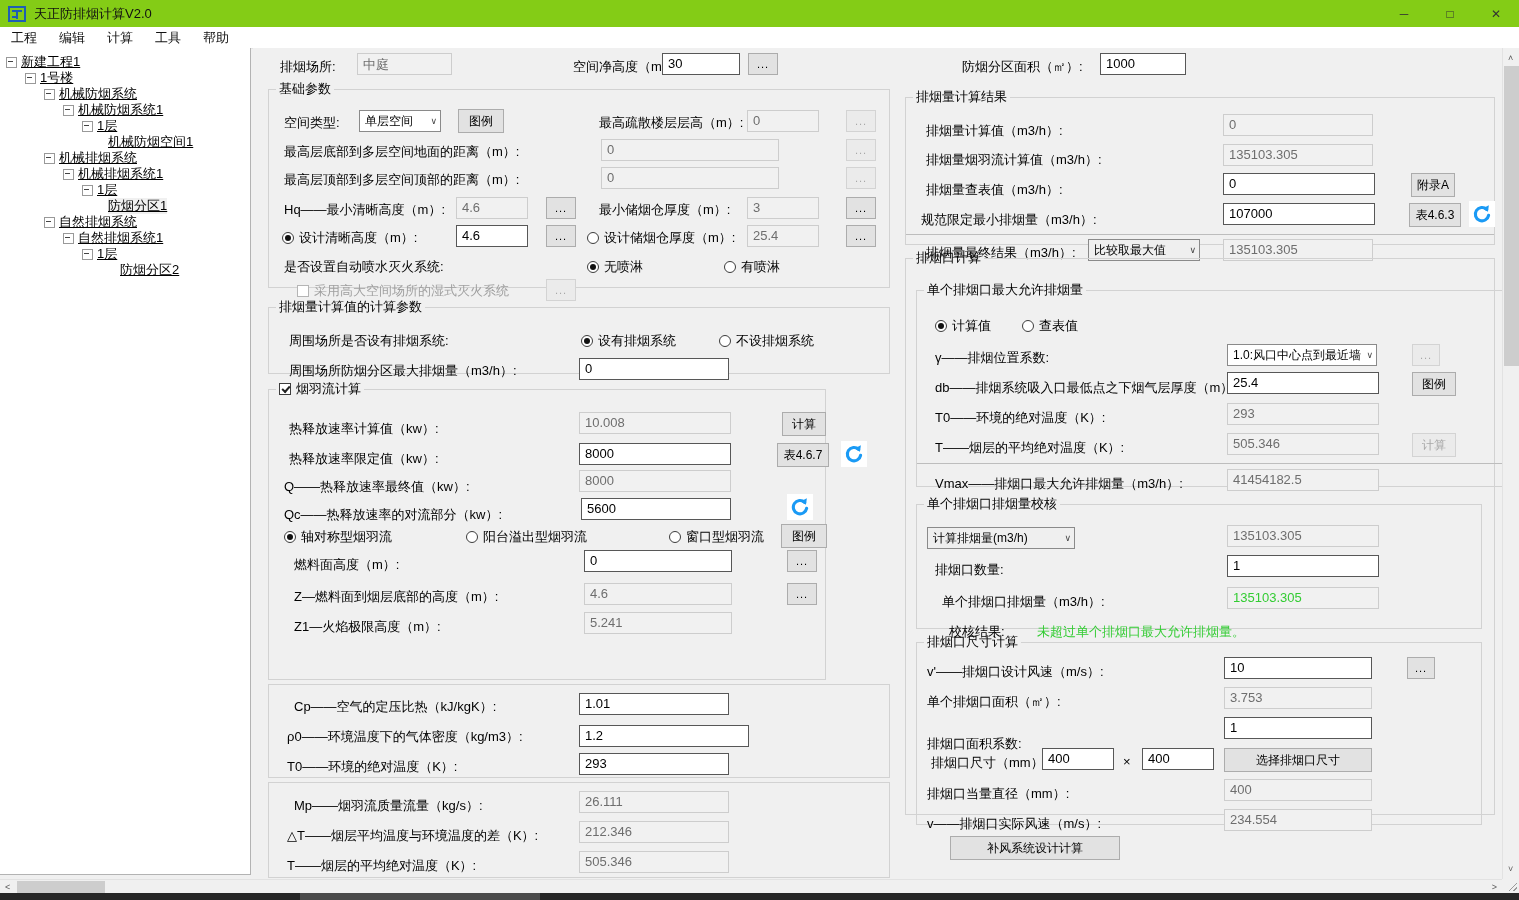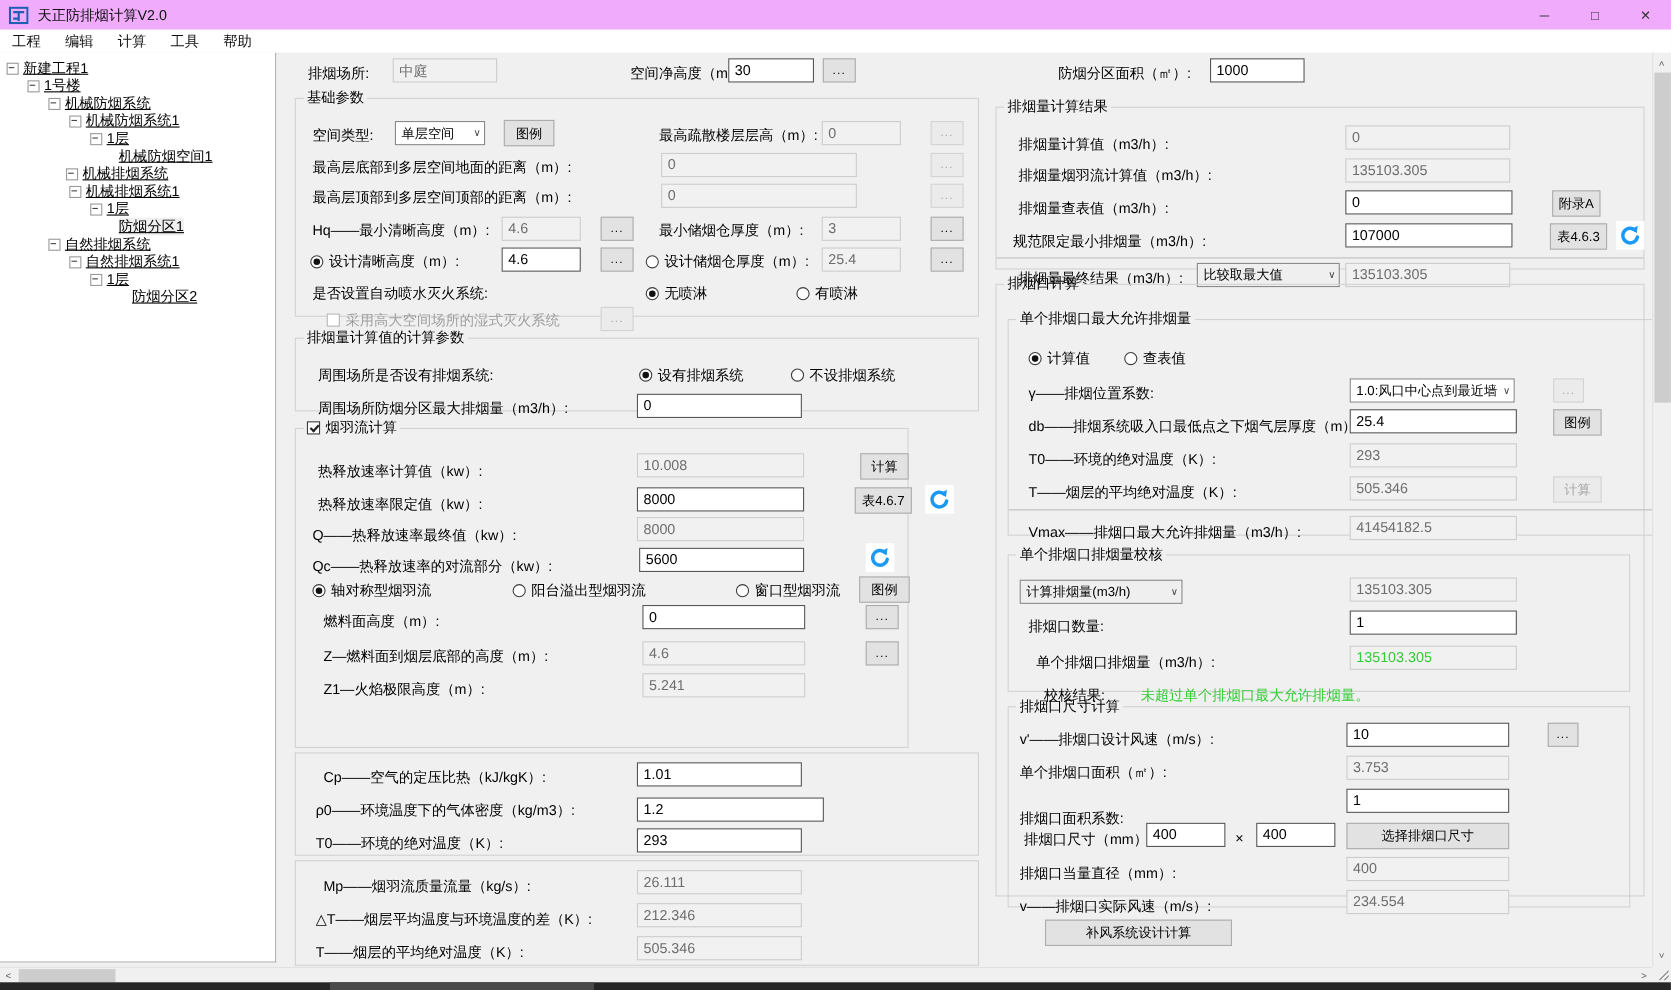--- a/index.html
+++ b/index.html
@@ -1,19 +1,19 @@
 <!DOCTYPE html>
 <html><head>
 <meta charset="utf-8">
 <style>
   html,body{margin:0;padding:0;}
   body{width:1519px;height:900px;overflow:hidden;position:relative;background:#f0f0f0;
        font-family:"Liberation Sans","DejaVu Sans",sans-serif;font-size:13px;color:#000;}
   
-  .titlebar{position:absolute;left:0;top:0;width:1519px;height:27px;background:#f0abfc;display:flex;align-items:center;}
+  .titlebar{position:absolute;left:0;top:0;width:1519px;height:27px;background:#84cc16;display:flex;align-items:center;}
   .app-icon{width:18px;height:16px;margin-left:8px;}
   .title-text{margin-left:8px;font-size:13px;color:#111;}
   .win-controls{position:absolute;right:0;top:0;height:27px;display:flex;}
   .wbtn{width:46px;height:27px;display:flex;align-items:center;justify-content:center;font-size:12px;color:#333;}
   .menubar{position:absolute;left:0;top:27px;width:1519px;height:21px;background:#fff;display:flex;align-items:center;border-bottom:1px solid #e3e3e3;}
   .menu-item{padding:0 11px;font-size:13px;color:#111;}
   
   .tree-panel{position:absolute;left:0;top:48px;width:251px;height:827px;background:#fff;border-right:1px solid #b3b3b3;border-bottom:1px solid #b3b3b3;box-sizing:border-box;overflow:hidden;padding-top:6px;}
   .titem{height:16px;line-height:16px;white-space:nowrap;display:flex;align-items:center;text-decoration:underline;}
   .titem.hl .tlabel{background:#f0f0f0;}
@@ -95,21 +95,21 @@
       <span class="tbox"></span>
       <span class="tlabel">机械防烟系统1</span>
     </div>
   <div class="titem" style="padding-left:82px">
       <span class="tbox"></span>
       <span class="tlabel">1层</span>
     </div>
   <div class="titem" style="padding-left:108px">
       <span class="tlabel">机械防烟空间1</span>
     </div>
-  <div class="titem" style="padding-left:60px">
+  <div class="titem" style="padding-left:44px">
       <span class="tbox"></span>
       <span class="tlabel">机械排烟系统</span>
     </div>
   <div class="titem" style="padding-left:63px">
       <span class="tbox"></span>
       <span class="tlabel">机械排烟系统1</span>
     </div>
   <div class="titem" style="padding-left:82px">
       <span class="tbox"></span>
       <span class="tlabel">1层</span>
@@ -271,21 +271,21 @@
     <div class="tb" style="left:317px;top:97px;width:152px">107000</div>
     <div class="btn" style="left:503px;top:97px;width:52px">表4.6.3</div>
     <div class="refresh" style="left:563px;top:95px">
       <svg width="22" height="22" viewBox="0 0 24 24">
           <path d="M19.2 13.5a7.3 7.3 0 1 1-2.1-6.6" fill="none" stroke="#1a9af5" stroke-width="3.4" stroke-linecap="round"></path>
           <path d="M19.5 2.5l-1 7-6-3.4z" fill="#1a9af5"></path>
         </svg>
     </div>
     <div class="hr" style="left:0px;right:0px;top:128px"></div>
     <span class="lbl" style="left:20px;top:138px">排烟量最终结果（m3/h）:</span>
-    <div class="cmb gray" style="left:182px;top:133px;width:130px">
+    <div class="cmb gray" style="left:182px;top:133px;width:112px">
         <span>比较取最大值</span>
         <span class="chev">∨</span>
       </div>
     <div class="tb dis" style="left:317px;top:133px;width:150px">135103.305</div>
   </fieldset>
 
   <fieldset class="gb" style="left:652px;top:201px;width:590px;height:566px">
     <legend>排烟口计算</legend>
 
     <fieldset class="gb" style="left:10px;top:14px;width:680px;height:206px">

